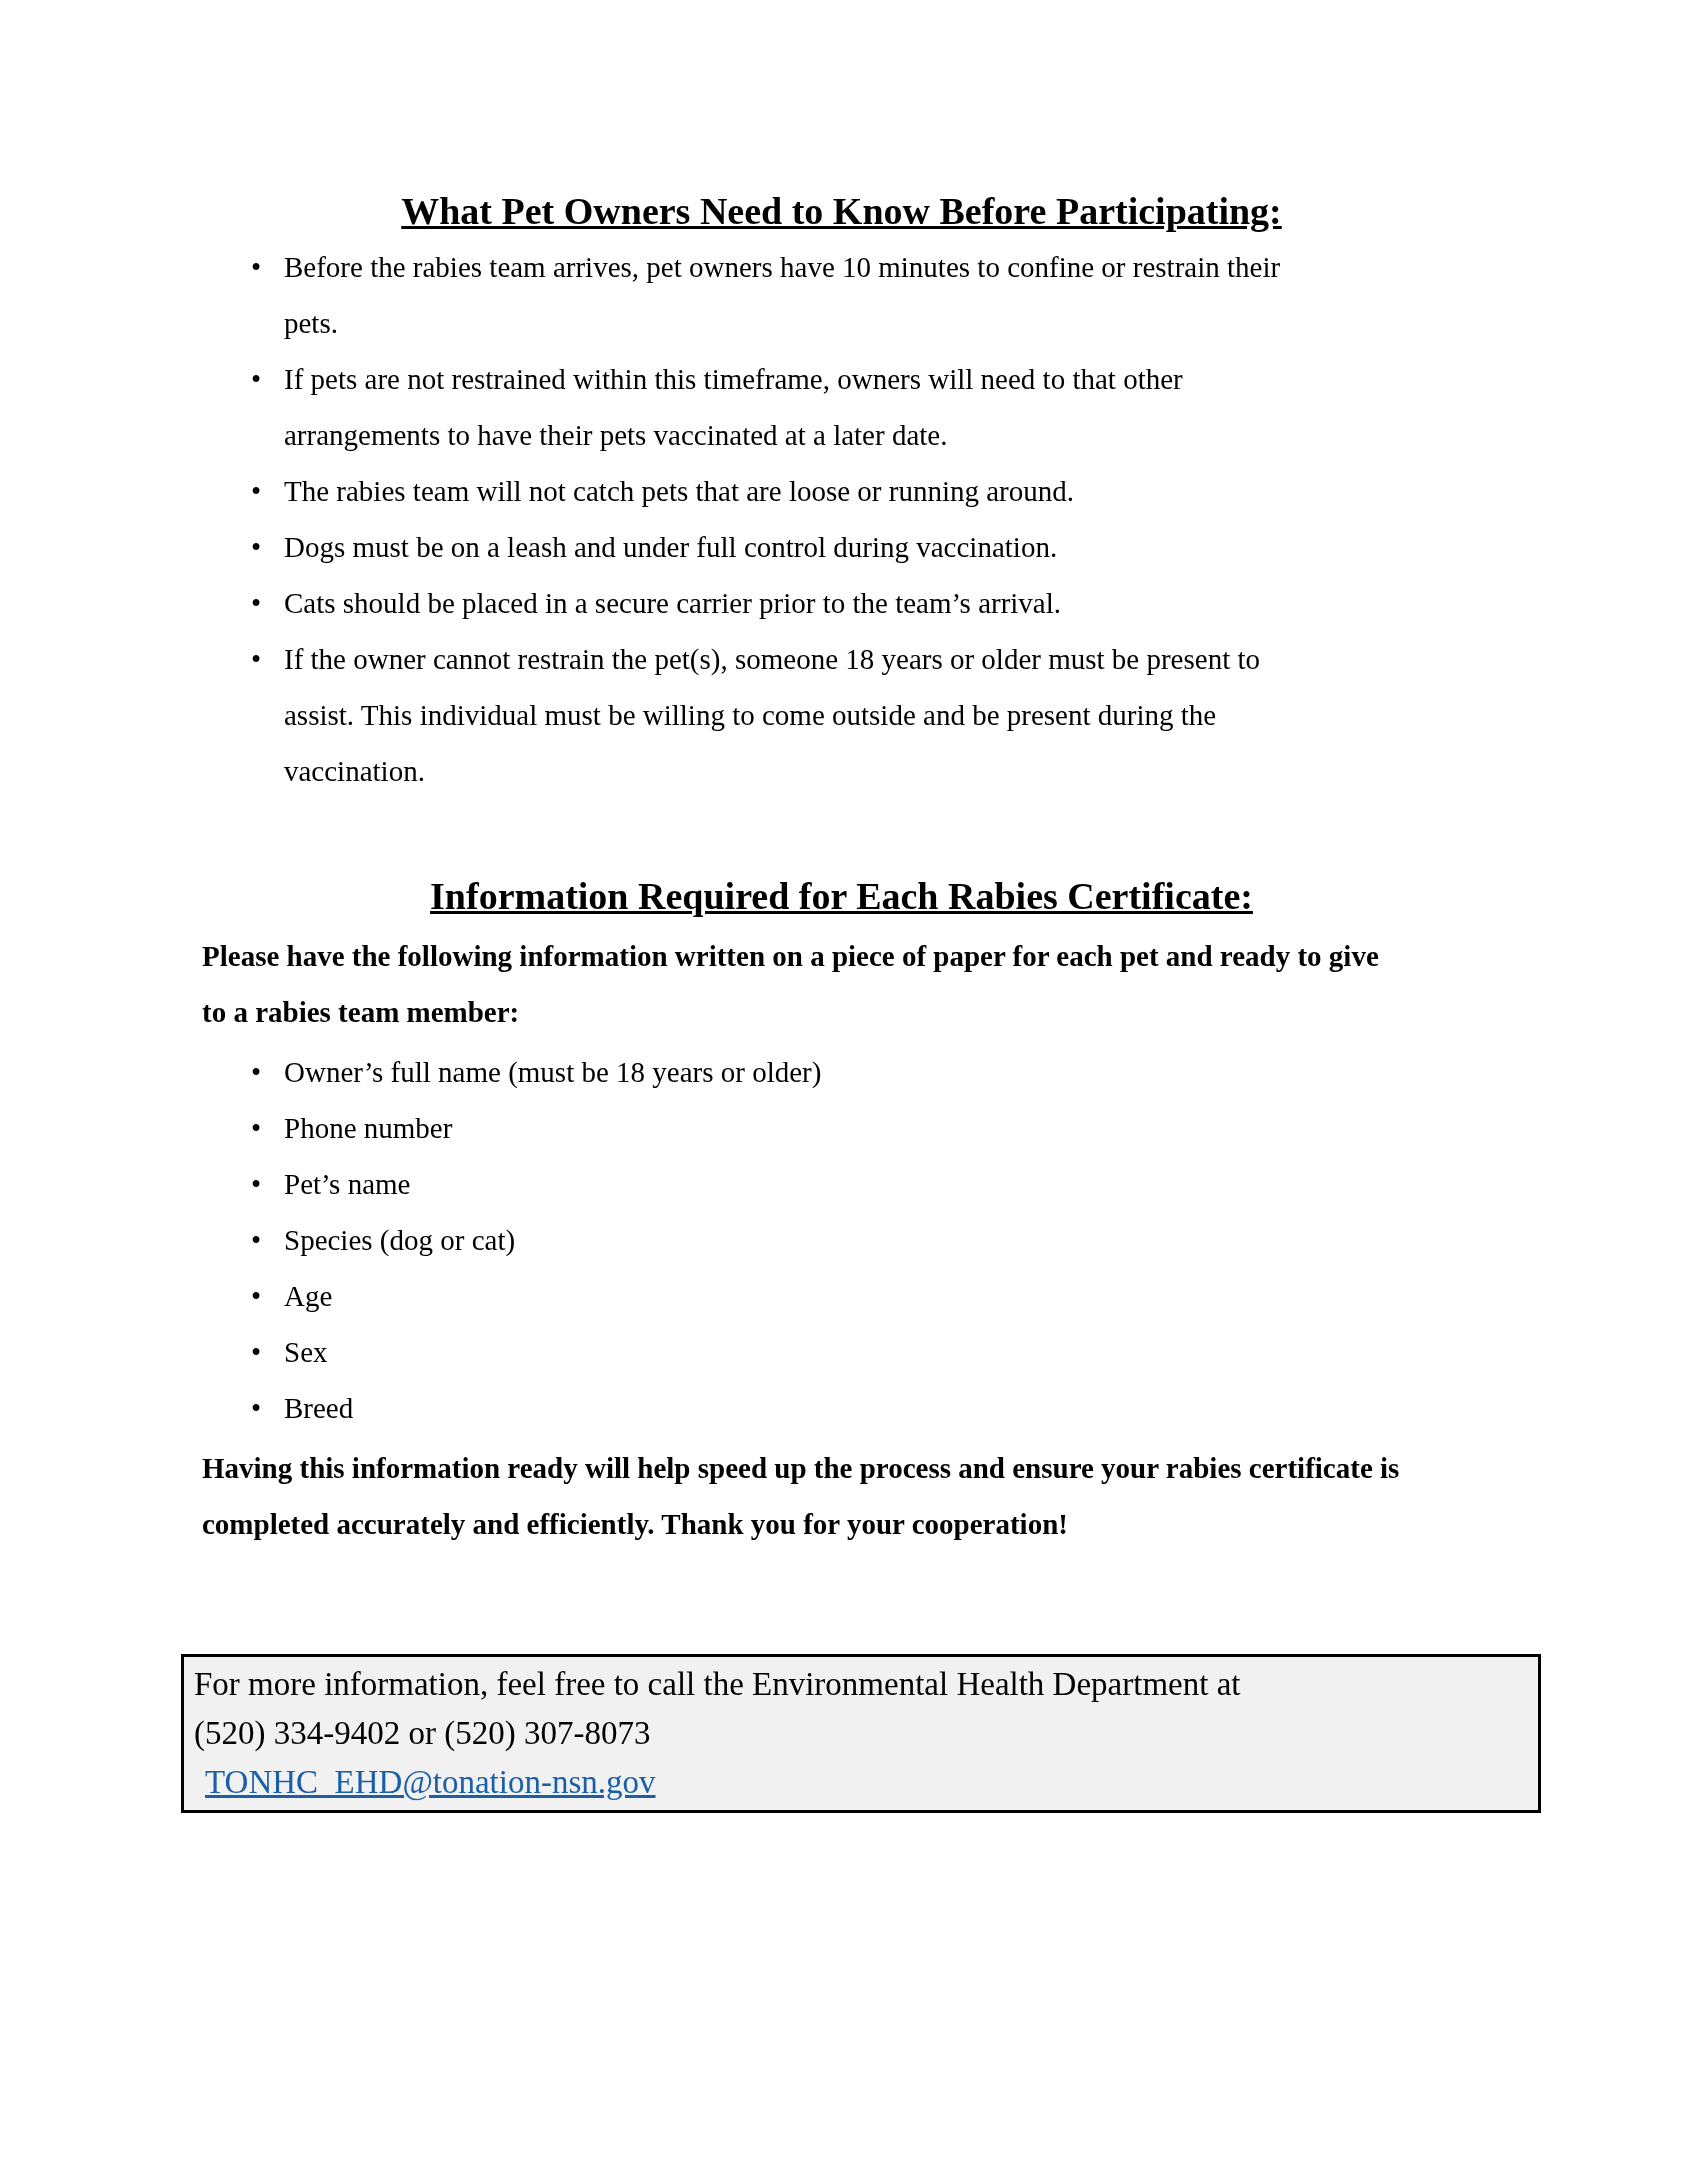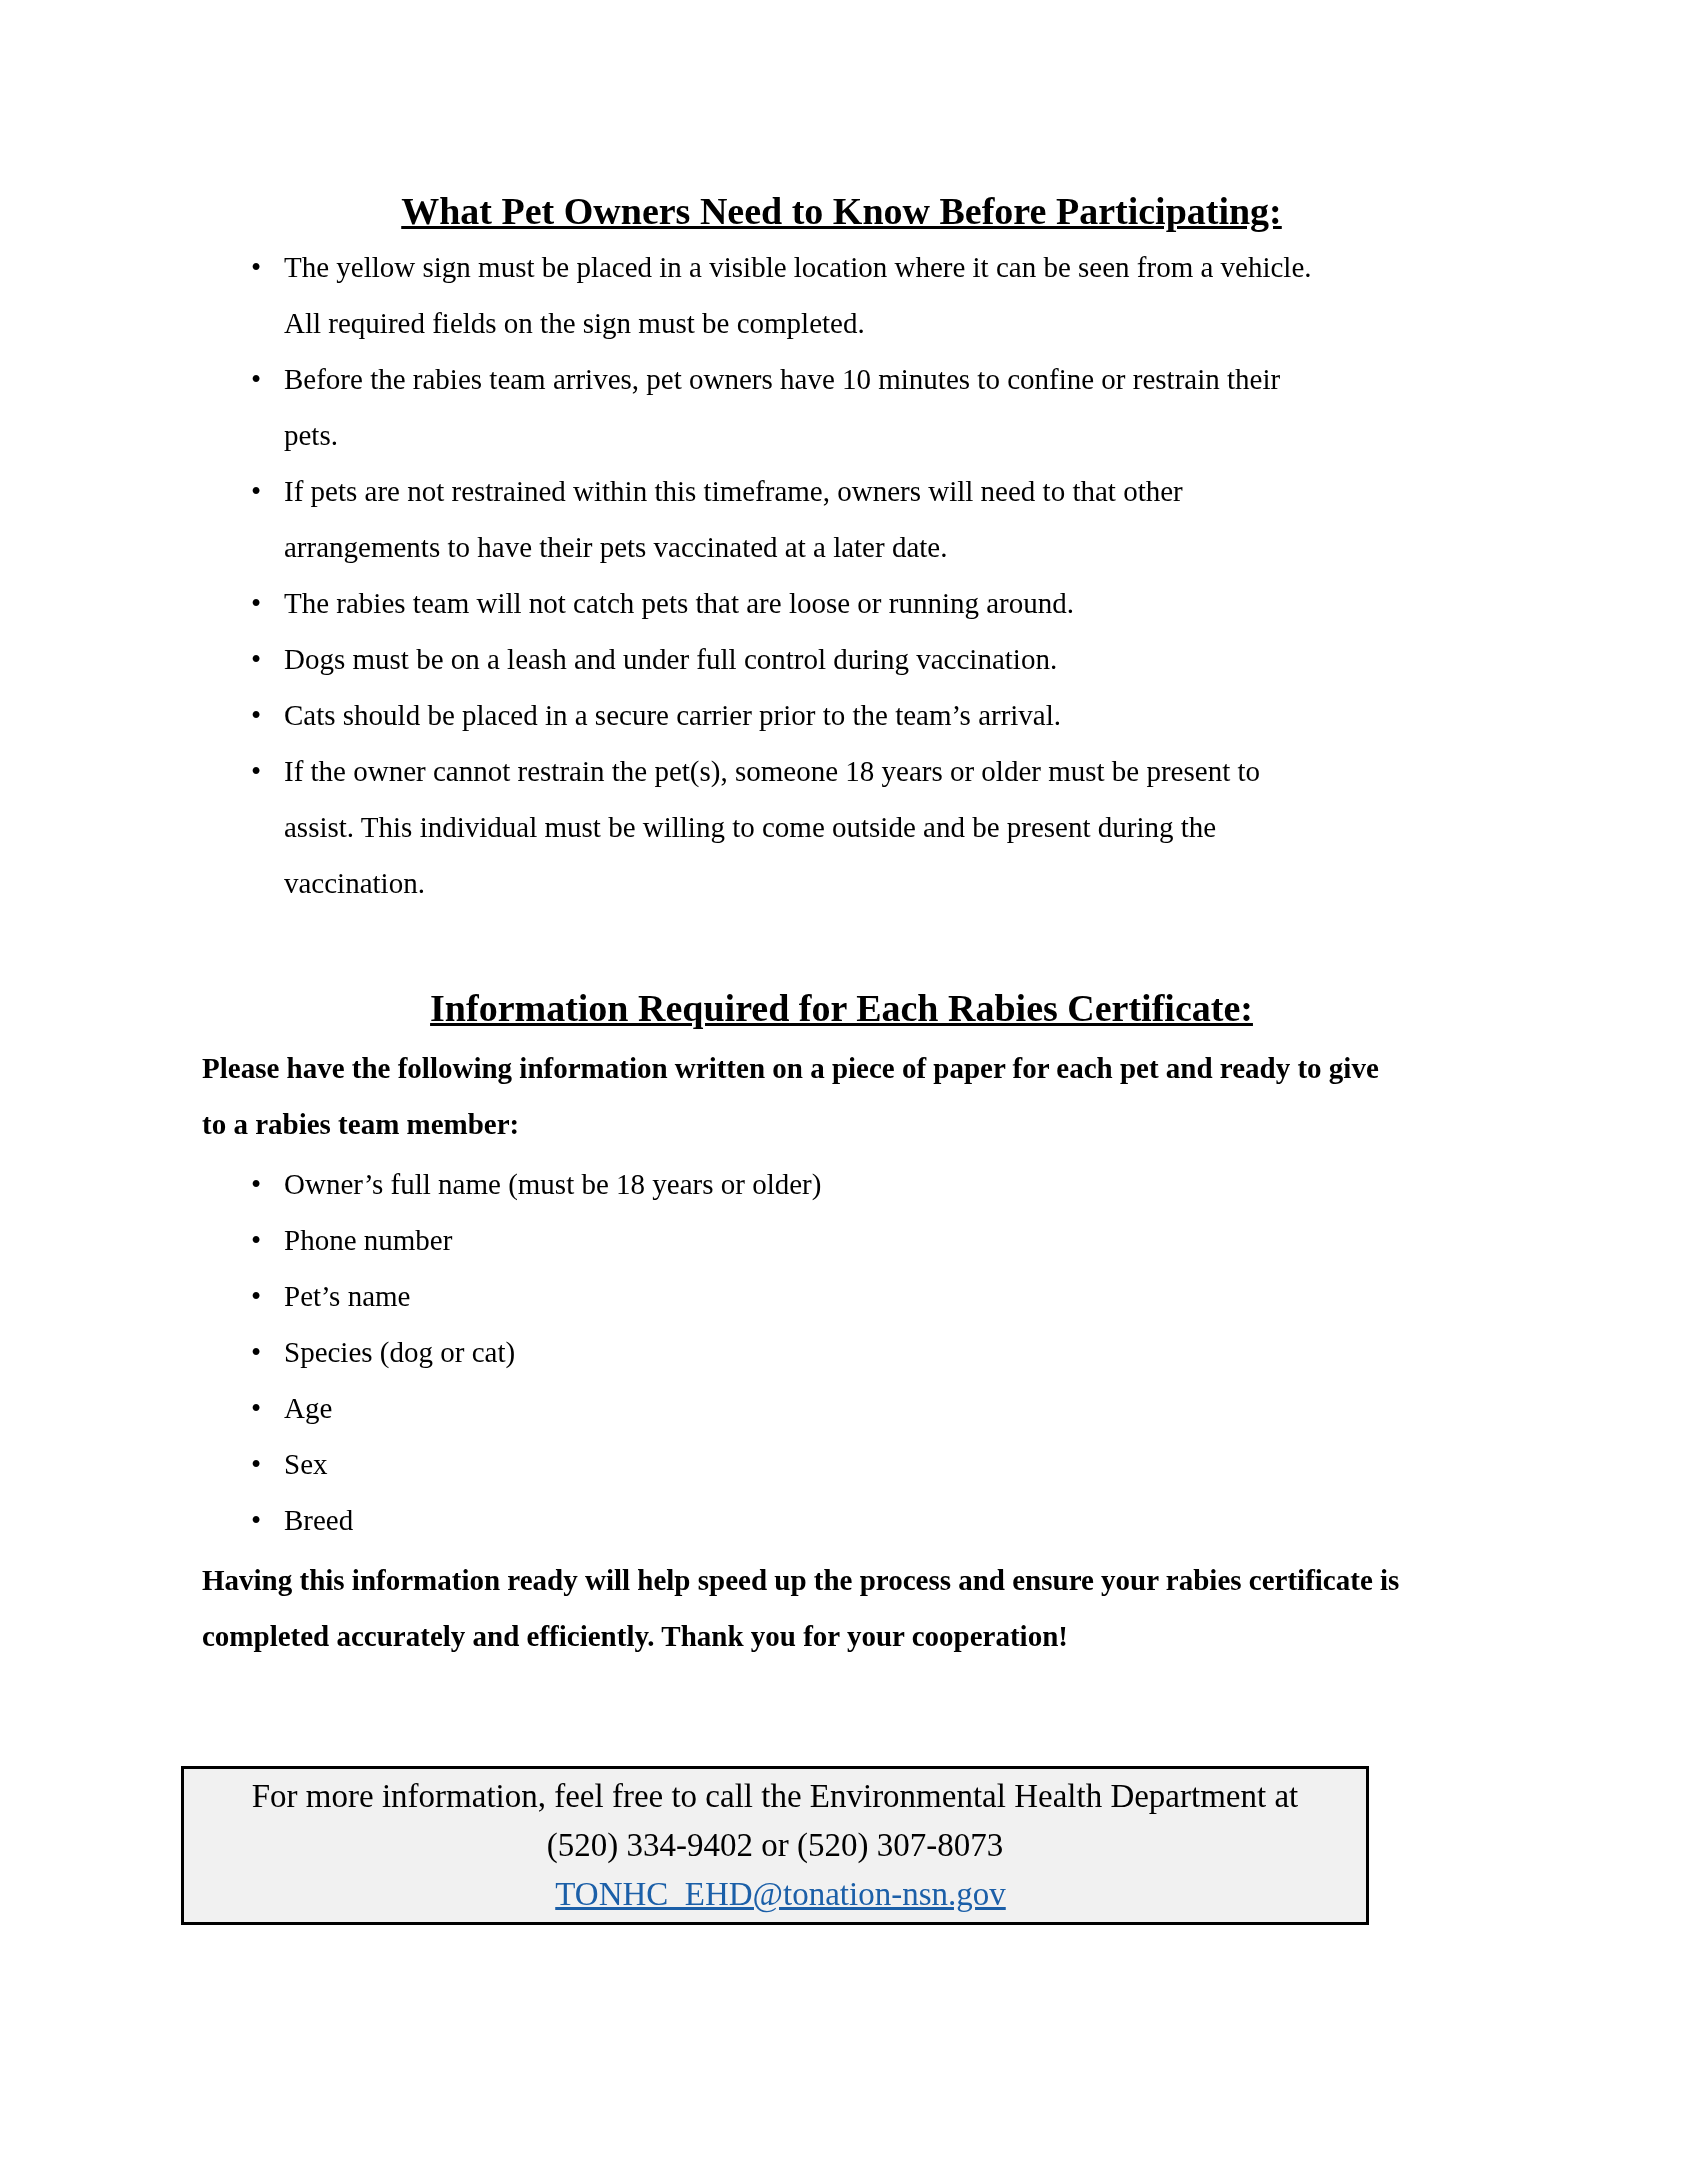--- a/index.html
+++ b/index.html
@@ -41,46 +41,43 @@
     left: 53px;
     top: 0;
   }
   p.para {
     margin: 4px;
     white-space: pre-line;
     font-weight: bold;
   }
   .contact-box {
     box-sizing: border-box;
-    width: 1188px;
+    width: 1360px;
     margin: 102px 0 0 -17px;
     border: 3px solid #000000;
     background: #f1f1f1;
-    text-align: center;
     font-size: 33px;
     line-height: 49px;
     padding: 3px 10px;
   }
   .email-link {
     color: #1b5fa8;
     text-decoration: underline;
     cursor: pointer;
     margin-left: 11px;
   }
 </style>
 </head>
 <body>
 
 <div class="page">
 
   <h2 class="section-title">What Pet Owners Need to Know Before Participating:</h2>
 
   <ul class="bullets">
-    <li>The yellow sign must be placed in a visible location where it can be seen from a vehicle.
-All required fields on the sign must be completed.</li>
     <li>Before the rabies team arrives, pet owners have 10 minutes to confine or restrain their
 pets.</li>
     <li>If pets are not restrained within this timeframe, owners will need to that other
 arrangements to have their pets vaccinated at a later date.</li>
     <li>The rabies team will not catch pets that are loose or running around.</li>
     <li>Dogs must be on a leash and under full control during vaccination.</li>
     <li>Cats should be placed in a secure carrier prior to the team’s arrival.</li>
     <li>If the owner cannot restrain the pet(s), someone 18 years or older must be present to
 assist. This individual must be willing to come outside and be present during the
 vaccination.</li>

